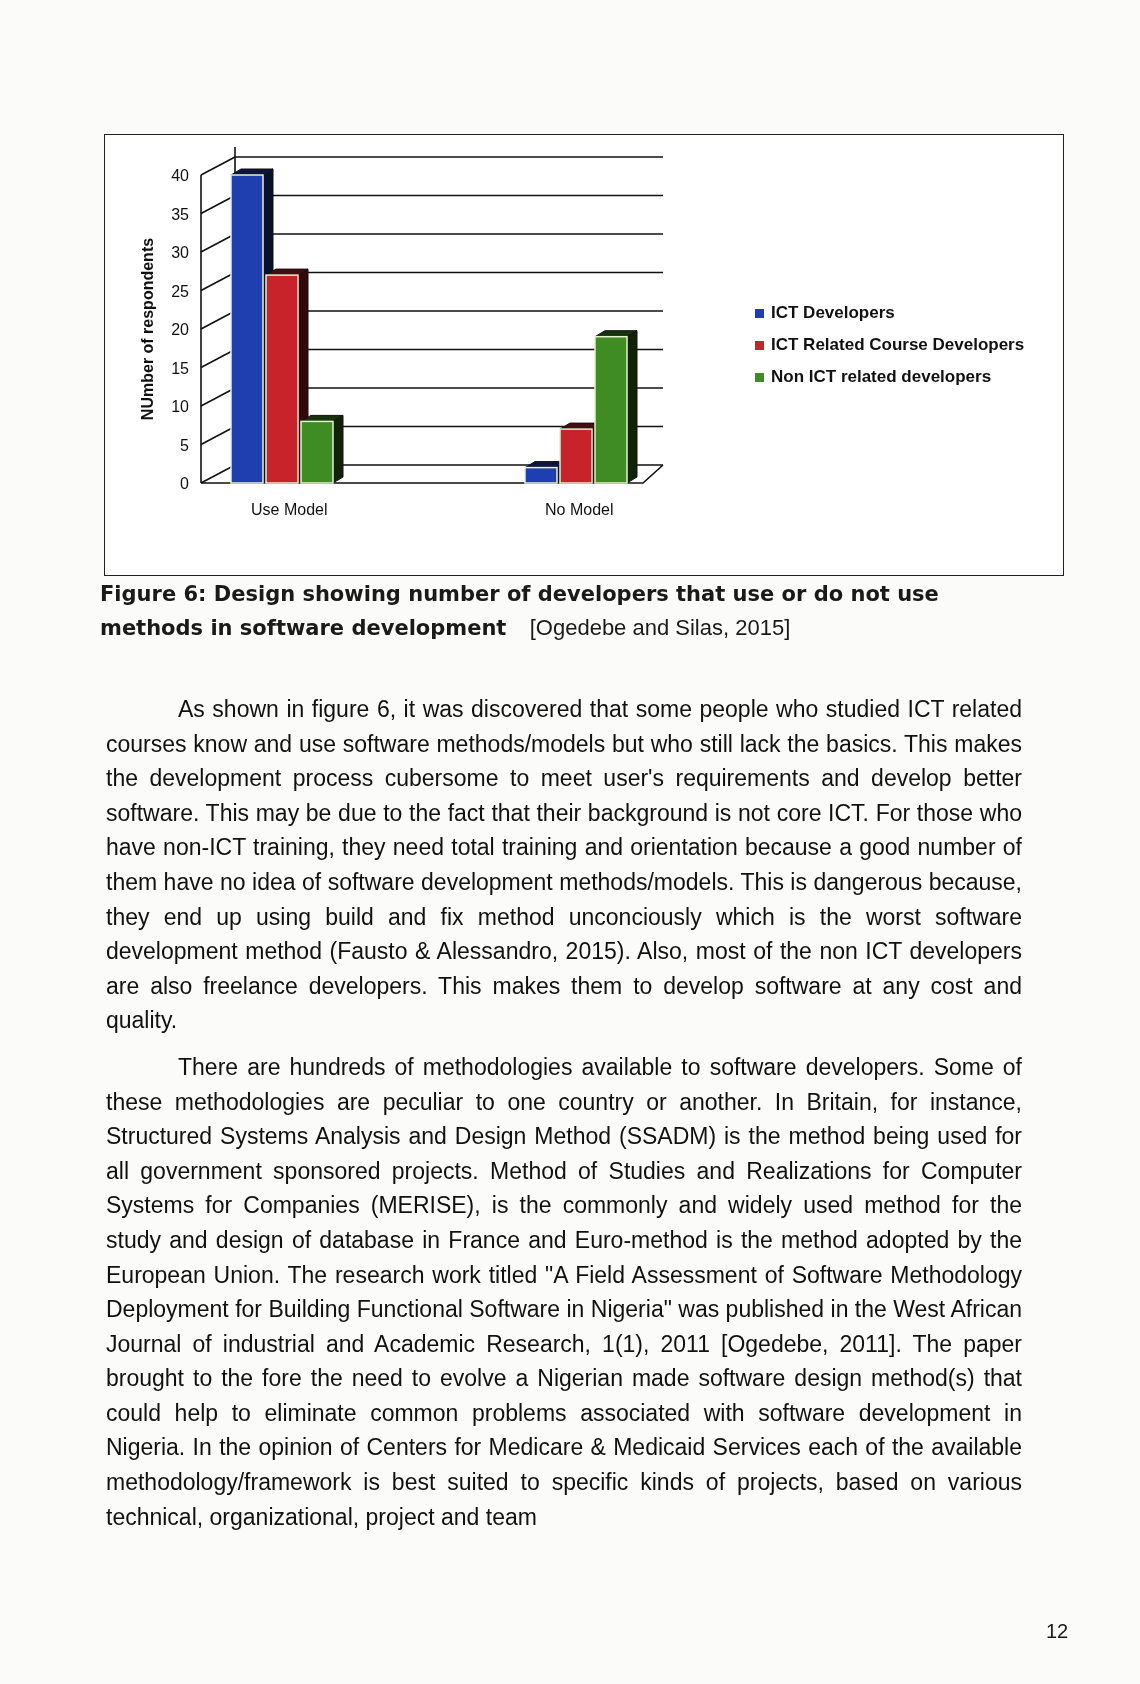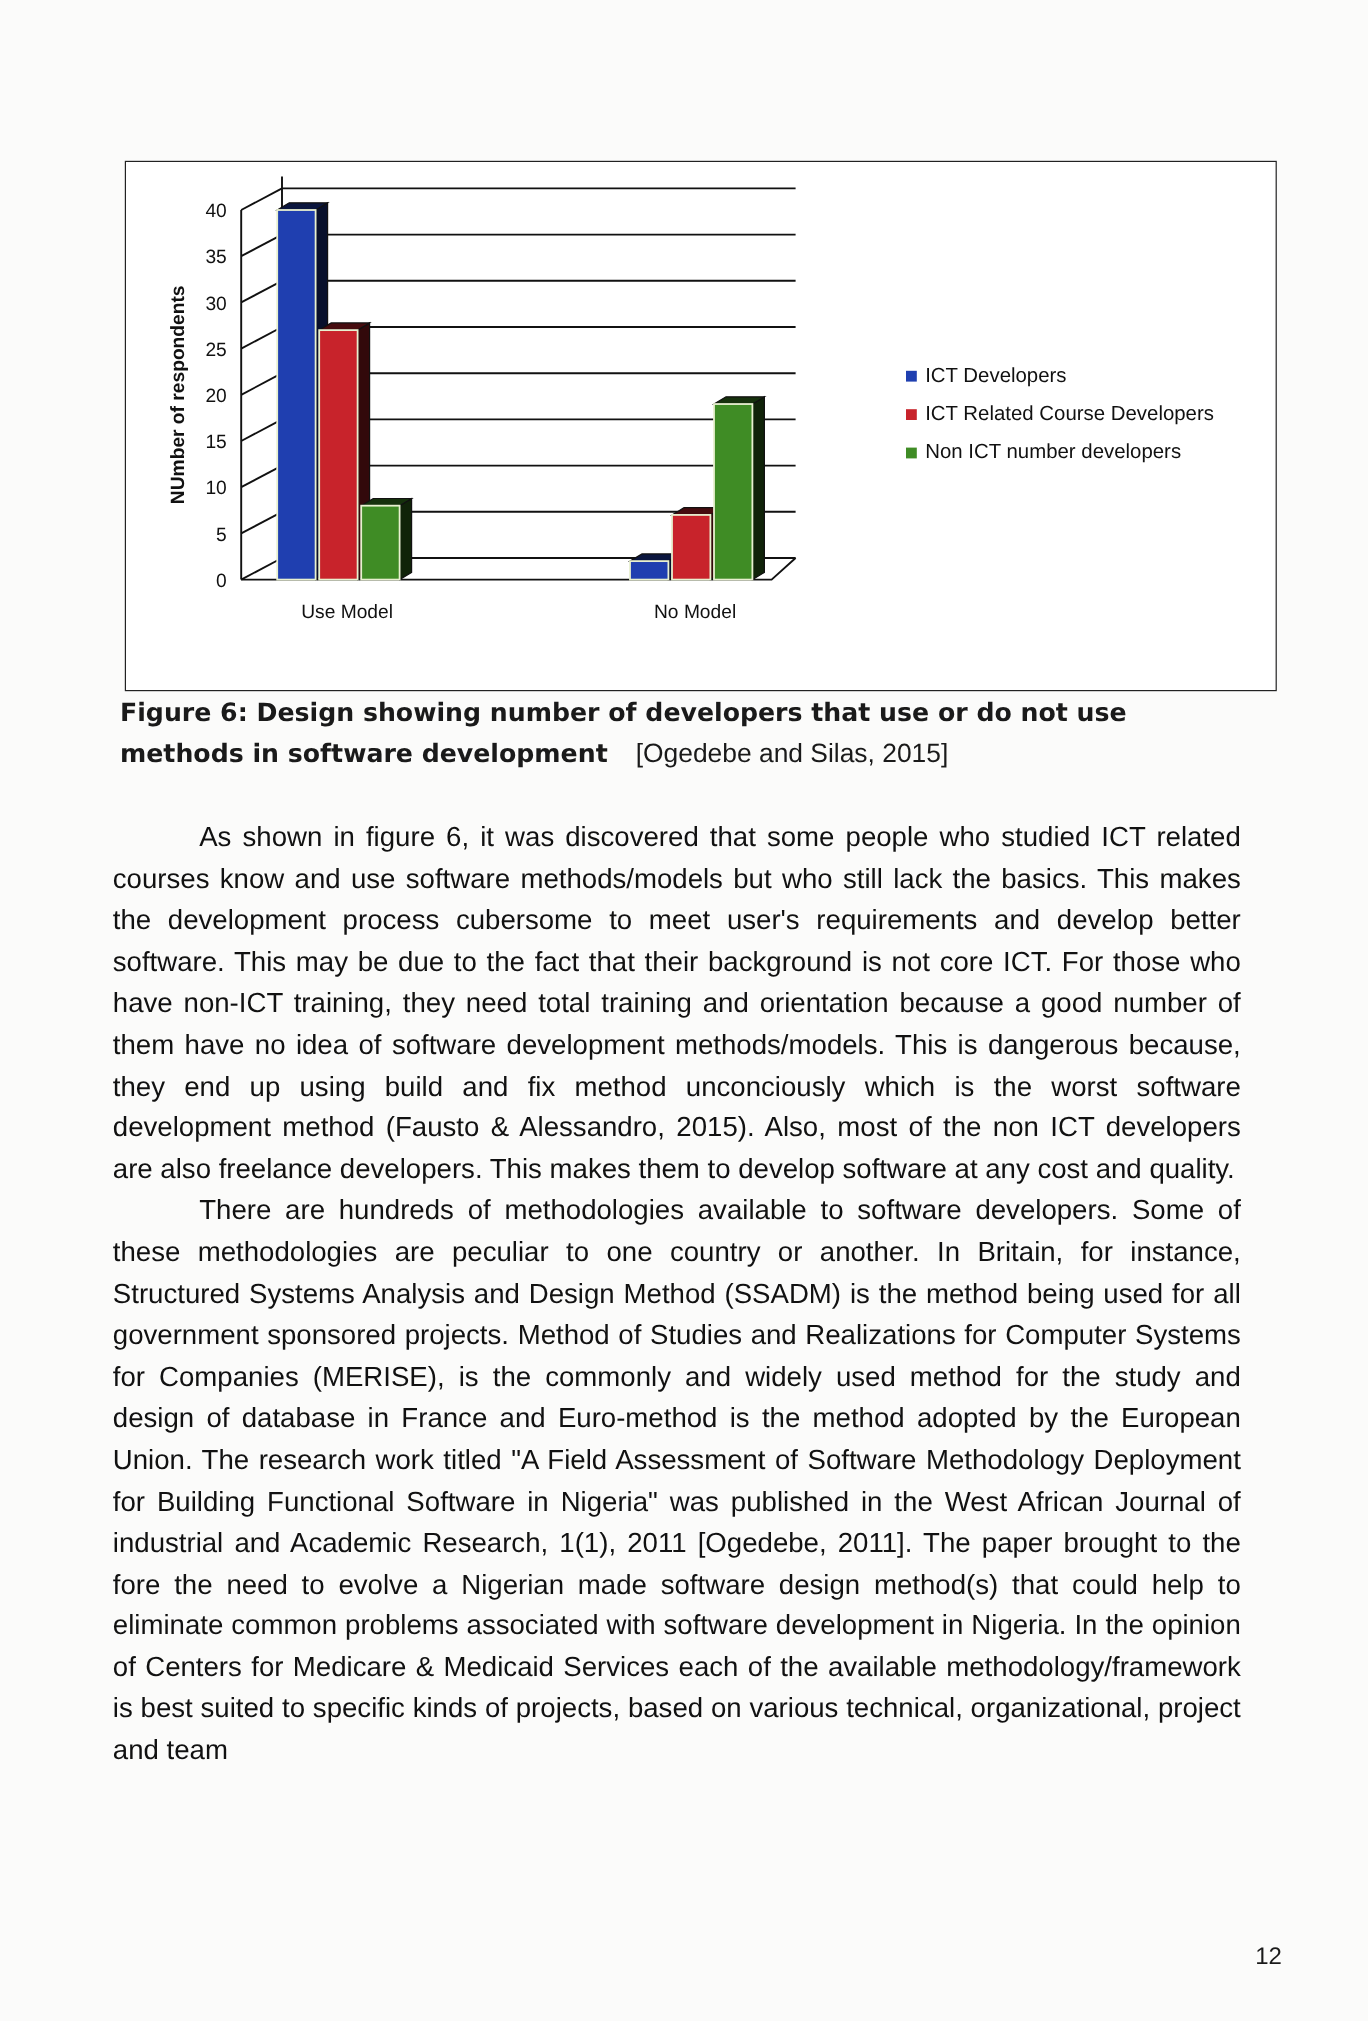--- a/index.html
+++ b/index.html
@@ -5,34 +5,34 @@
   html, body { margin:0; padding:0; }
   body {
     width:1140px; height:1684px; background:#fbfbfa; position:relative; overflow:hidden;
     font-family:"Liberation Sans", sans-serif; color:#1a1a1a;
   }
   .chart-frame {
     position:absolute; left:104px; top:134px; width:958px; height:440px;
     border:1.5px solid #222; background:#fff;
   }
   .chart-svg { position:absolute; left:0; top:0; width:958px; height:440px; }
-  .legend { position:absolute; left:650px; top:168px; }
+  .legend { position:absolute; left:650px; top:168px;font-weight:bold; }
   .legend-item { display:flex; align-items:center; font-size:17px; margin-bottom:12px; color:#111; }
   .legend-swatch { width:9px; height:9px; margin-right:7px; display:inline-block; }
   .caption {
     position:absolute; left:100px; top:578px; width:940px;
     font-family:"DejaVu Sans", sans-serif; font-size:21px; line-height:33px; font-weight:bold;
   }
   .caption .cite { font-weight:normal; font-family:"Liberation Sans", sans-serif; font-size:22px;margin-left:16px; }
   .body-text {
     position:absolute; left:94px; top:680px; width:940px;
     font-family:"Liberation Sans", sans-serif; font-size:23px; line-height:34.6px;
     text-align:justify; color:#111;
   }
-  .body-text p { margin:0; text-indent:72px; }
+  .body-text p { margin:12px; text-indent:72px; }
   .page-number { position:absolute; left:1046px; top:1620px; font-size:20px; }
 </style>
 </head>
 <body>
 
 <div class="chart-frame">
   <svg class="chart-svg" id="chart-svg" viewBox="0 0 958 440">
     <g id="grid-layer">
         <line x1="130" y1="330" x2="558" y2="330" stroke="#111" stroke-width="1.6"></line>
         <line x1="96" y1="348" x2="130" y2="330" stroke="#111" stroke-width="1.6"></line>
@@ -109,21 +109,21 @@
       <div class="legend-item">
         <span class="legend-swatch" style="background: rgb(31, 63, 176);"></span>
         <span>ICT Developers</span>
       </div>
       <div class="legend-item">
         <span class="legend-swatch" style="background: rgb(200, 35, 43);"></span>
         <span>ICT Related Course Developers</span>
       </div>
       <div class="legend-item">
         <span class="legend-swatch" style="background: rgb(63, 140, 37);"></span>
-        <span>Non ICT number developers</span>
+        <span>Non ICT related developers</span>
       </div>
     </div>
 </div>
 
 <div class="caption">
   <span>Figure 6: Design showing number of developers that use or do not use methods in software development</span>
   <span class="cite">[Ogedebe and Silas, 2015]</span>
 </div>
 
 <div class="body-text">

